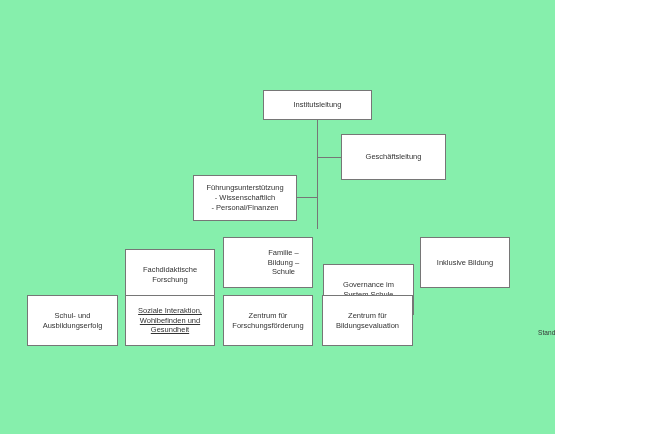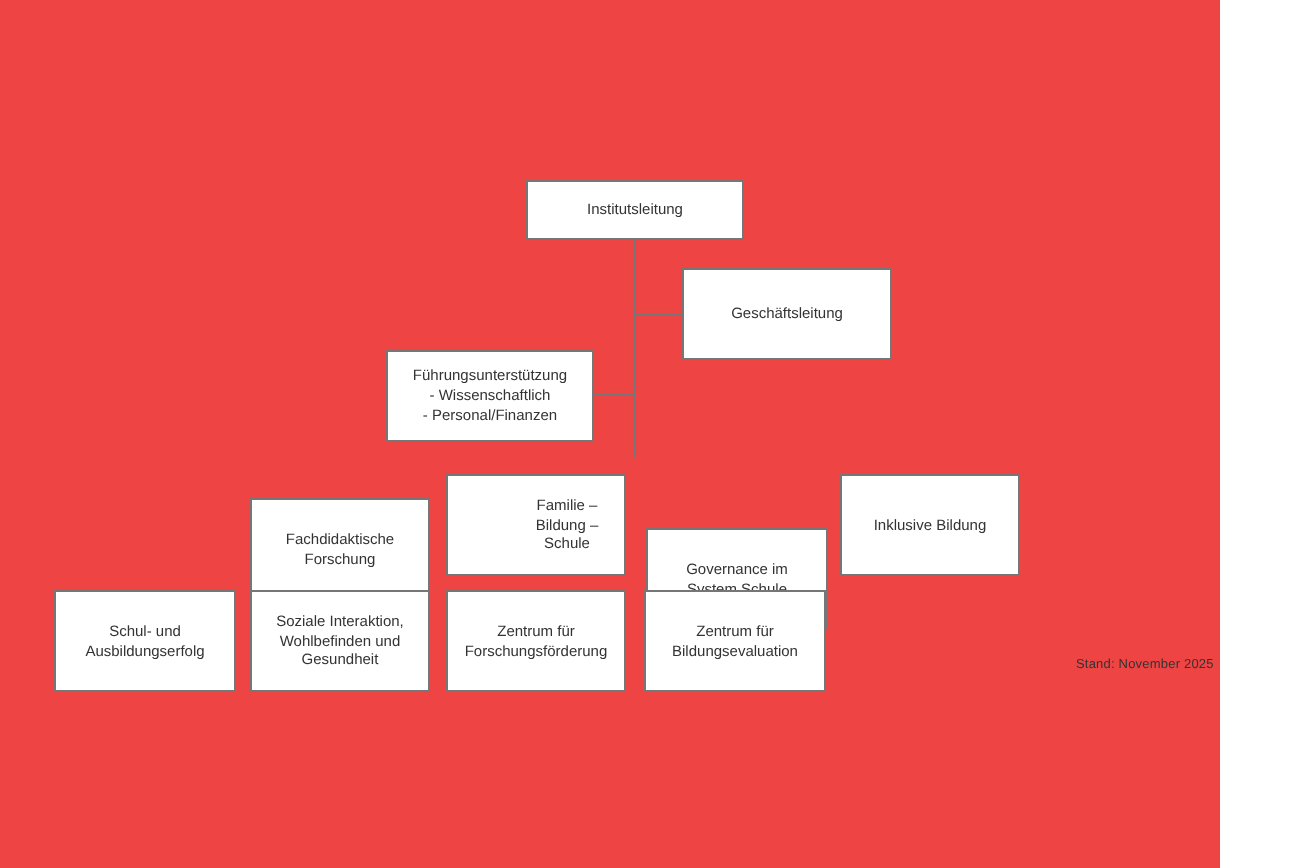--- a/index.html
+++ b/index.html
@@ -2,23 +2,23 @@
 <html><head>
 <meta charset="utf-8">
 <style>
   html, body {
     margin: 0;
     padding: 0;
     background: #ffffff;
   }
   #canvas {
     position: relative;
-    width: 610px;
+    width: 555px;
     height: 434px;
-    background: #ef4444;
+    background: #86efac;
     font-family: "Liberation Sans", sans-serif;
     overflow: hidden;
   }
   .org-box {
     position: absolute;
     box-sizing: border-box;
     border: 1px solid #767676;
     background: #ffffff;
     display: flex;
     align-items: center;
@@ -44,21 +44,21 @@
   .pos-fuehr  { left: 193px; top: 175px; width: 104px; height: 46px; }
 
   .pos-r1b1 { left: 27px;  top: 237px; width: 91px; height: 51px; }
   .pos-r1b2 { left: 125px; top: 237px; width: 90px; height: 51px; margin-top: 12px; }
   .pos-r1b3 { left: 223px; top: 237px; width: 90px; height: 51px; padding-left: 33px; }
   .pos-r1b4 { left: 323px; top: 237px; width: 91px; height: 51px; margin-top: 27px; }
   .pos-r1b5 { left: 420px; top: 237px; width: 90px; height: 51px; }
   .pos-r1b6 { left: 518px; top: 237px; width: 89px; height: 51px; }
 
   .pos-r2b1 { left: 27px;  top: 295px; width: 91px; height: 51px; }
-  .pos-r2b2 { left: 125px; top: 295px; width: 90px; height: 51px; }
+  .pos-r2b2 { left: 125px; top: 295px; width: 90px; height: 51px; text-decoration: underline; }
   .pos-r2b3 { left: 223px; top: 295px; width: 90px; height: 51px; }
   .pos-r2b4 { left: 322px; top: 295px; width: 91px; height: 51px; }
 
   
   .conn-root-down  { left: 317px; top: 120px; height: 109px; }
   .conn-to-gesch   { left: 317px; top: 157px; width: 24px;  }
   .conn-to-fuehr   { left: 297px; top: 197px; width: 20px;  }
 
   .footnote {
     position: absolute;

